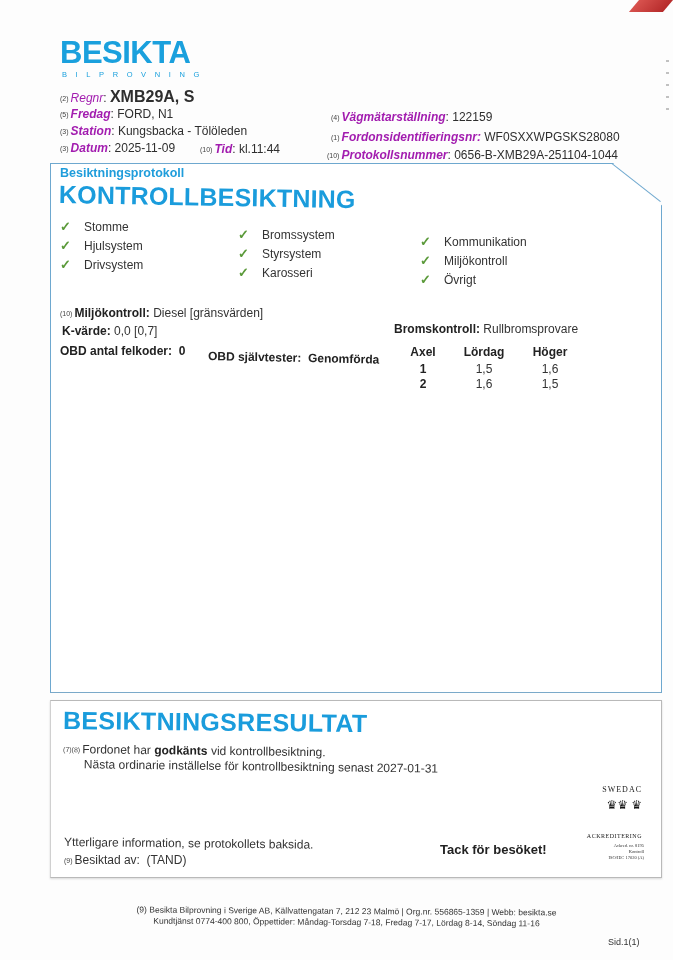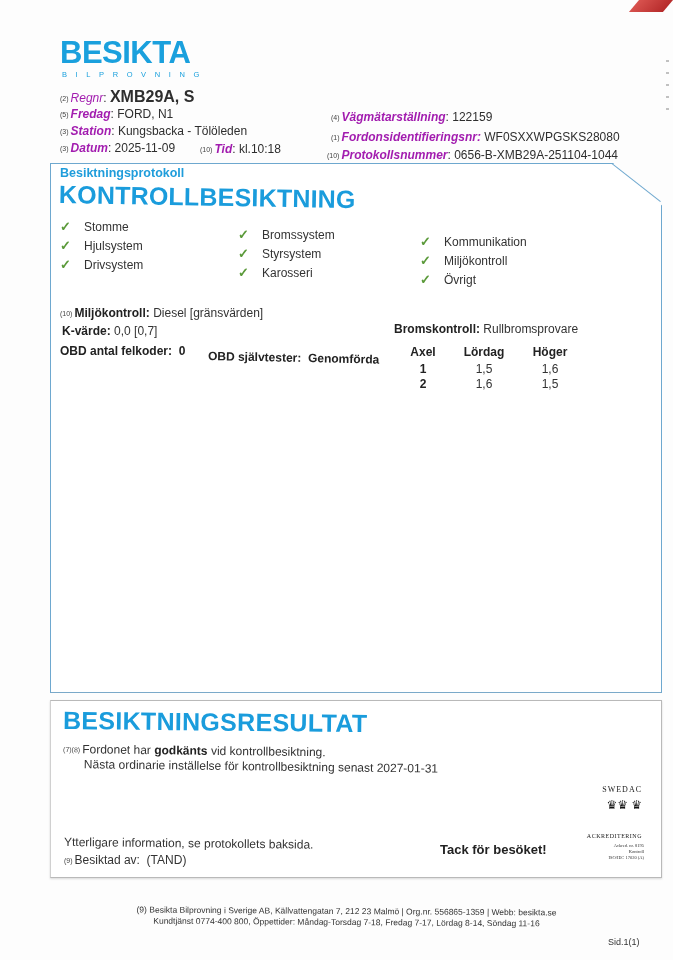--- a/index.html
+++ b/index.html
@@ -80,21 +80,21 @@
   <div class="hdr" style="left:60px; top:107px;">
     <span class="sup">(5)</span><span class="lbl">Fredag</span><span>: </span><span>FORD, N1</span>
   </div>
   <div class="hdr" style="left:60px; top:124px;">
     <span class="sup">(3)</span><span class="lbl">Station</span><span>: </span><span>Kungsbacka - Tölöleden</span>
   </div>
   <div class="hdr" style="left:60px; top:141px;">
     <span class="sup">(3)</span><span class="lbl">Datum</span><span>: </span><span>2025-11-09</span>
   </div>
   <div class="hdr" style="left:200px; top:142px;">
-    <span class="sup">(10)</span><span class="lbl">Tid</span><span>: </span><span>kl.10:18</span>
+    <span class="sup">(10)</span><span class="lbl">Tid</span><span>: </span><span>kl.11:44</span>
   </div>
 
   <div class="hdr" style="left:331px; top:110px;">
     <span class="sup">(4)</span><span class="lbl">Vägmätarställning</span><span>: </span><span>122159</span>
   </div>
   <div class="hdr" style="left:331px; top:130px;">
     <span class="sup">(1)</span><span class="lbl">Fordonsidentifieringsnr:</span><span> </span><span>WF0SXXWPGSKS28080</span>
   </div>
   <div class="hdr" style="left:327px; top:148px;">
     <span class="sup">(10)</span><span class="lbl">Protokollsnummer</span><span>: </span><span>0656-B-XMB29A-251104-1044</span>

